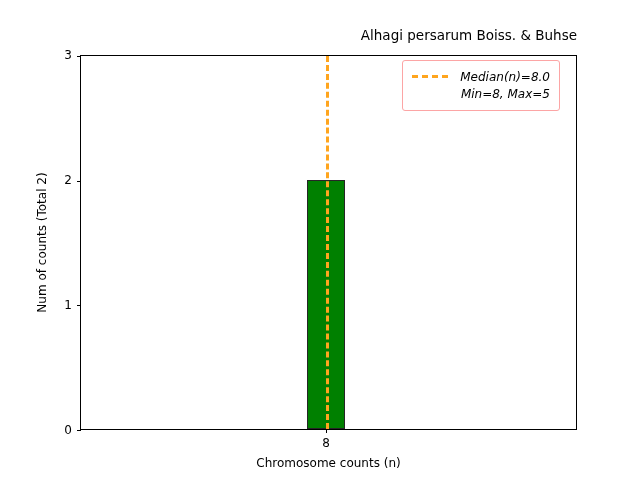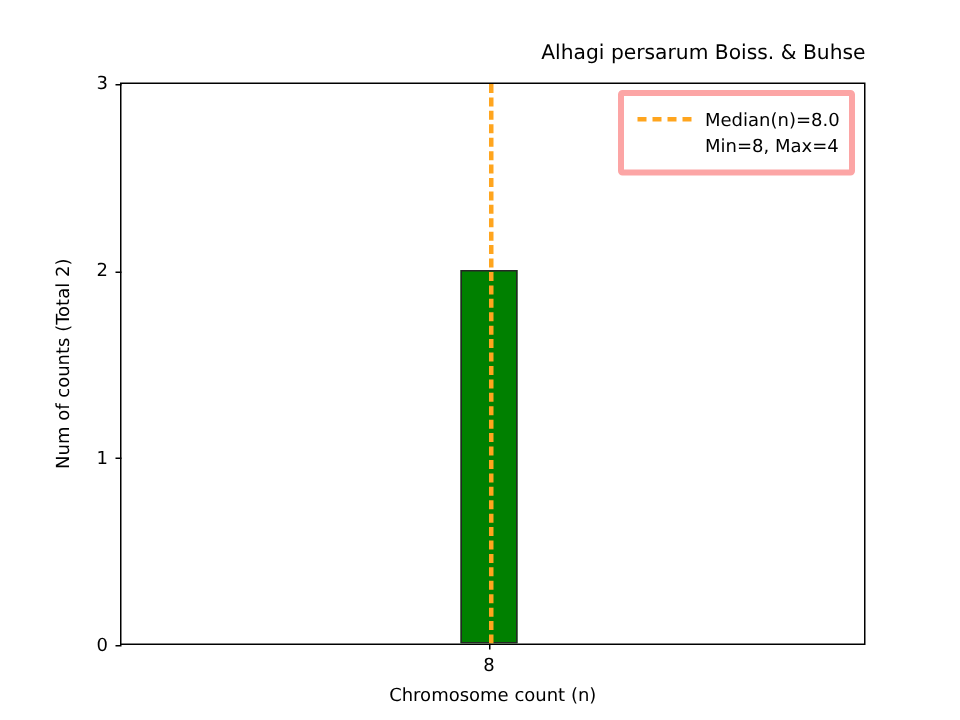--- a/index.html
+++ b/index.html
@@ -128,28 +128,29 @@
     font-size: 12px;
     color: #000000;
     white-space: nowrap;
     transform-origin: 0 0;
     transform: translate(33px, 430px) rotate(-90deg);
   }
 
   
   #legend {
     position: absolute;
-    left: 412px;
+    left: 402px;
     top: 60px;
     width: 158px;
     box-sizing: border-box;
-    border: 4px solid #fca5a5;
+    border: 1px solid #fca5a5;
     border-radius: 3px;
     background: #ffffff;
     padding: 7px 9px 8px 9px;
+    font-style: italic;
   }
   .legend-row {
     display: flex;
     align-items: center;
     justify-content: flex-start;
     height: 17px;
   }
   .legend-swatch {
     width: 36px;
     height: 0;
@@ -192,28 +193,28 @@
     <div class="xtick" style="left: 245px;"></div>
 
     <div id="plot-inner">
 
       <div class="bar" style="left: 226px; width: 38px; height: 66.67%;"></div>
 
       <div class="median-line" style="left: 245px;"></div>
     </div>
   </div>
 
-  <div id="x-axis-label">Chromosome count (n)</div>
+  <div id="x-axis-label">Chromosome counts (n)</div>
 
   <div id="y-axis-label">Num of counts   (Total 2)</div>
 
   <div id="legend">
     <div class="legend-row">
       <span class="legend-swatch"></span>
       <span class="legend-text">Median(n)=8.0</span>
     </div>
     <div class="legend-row">
       <span class="legend-swatch blank"></span>
-      <span class="legend-text">Min=8, Max=4</span>
+      <span class="legend-text">Min=8, Max=5</span>
     </div>
   </div>
 
 </div>
 
 </body></html>

